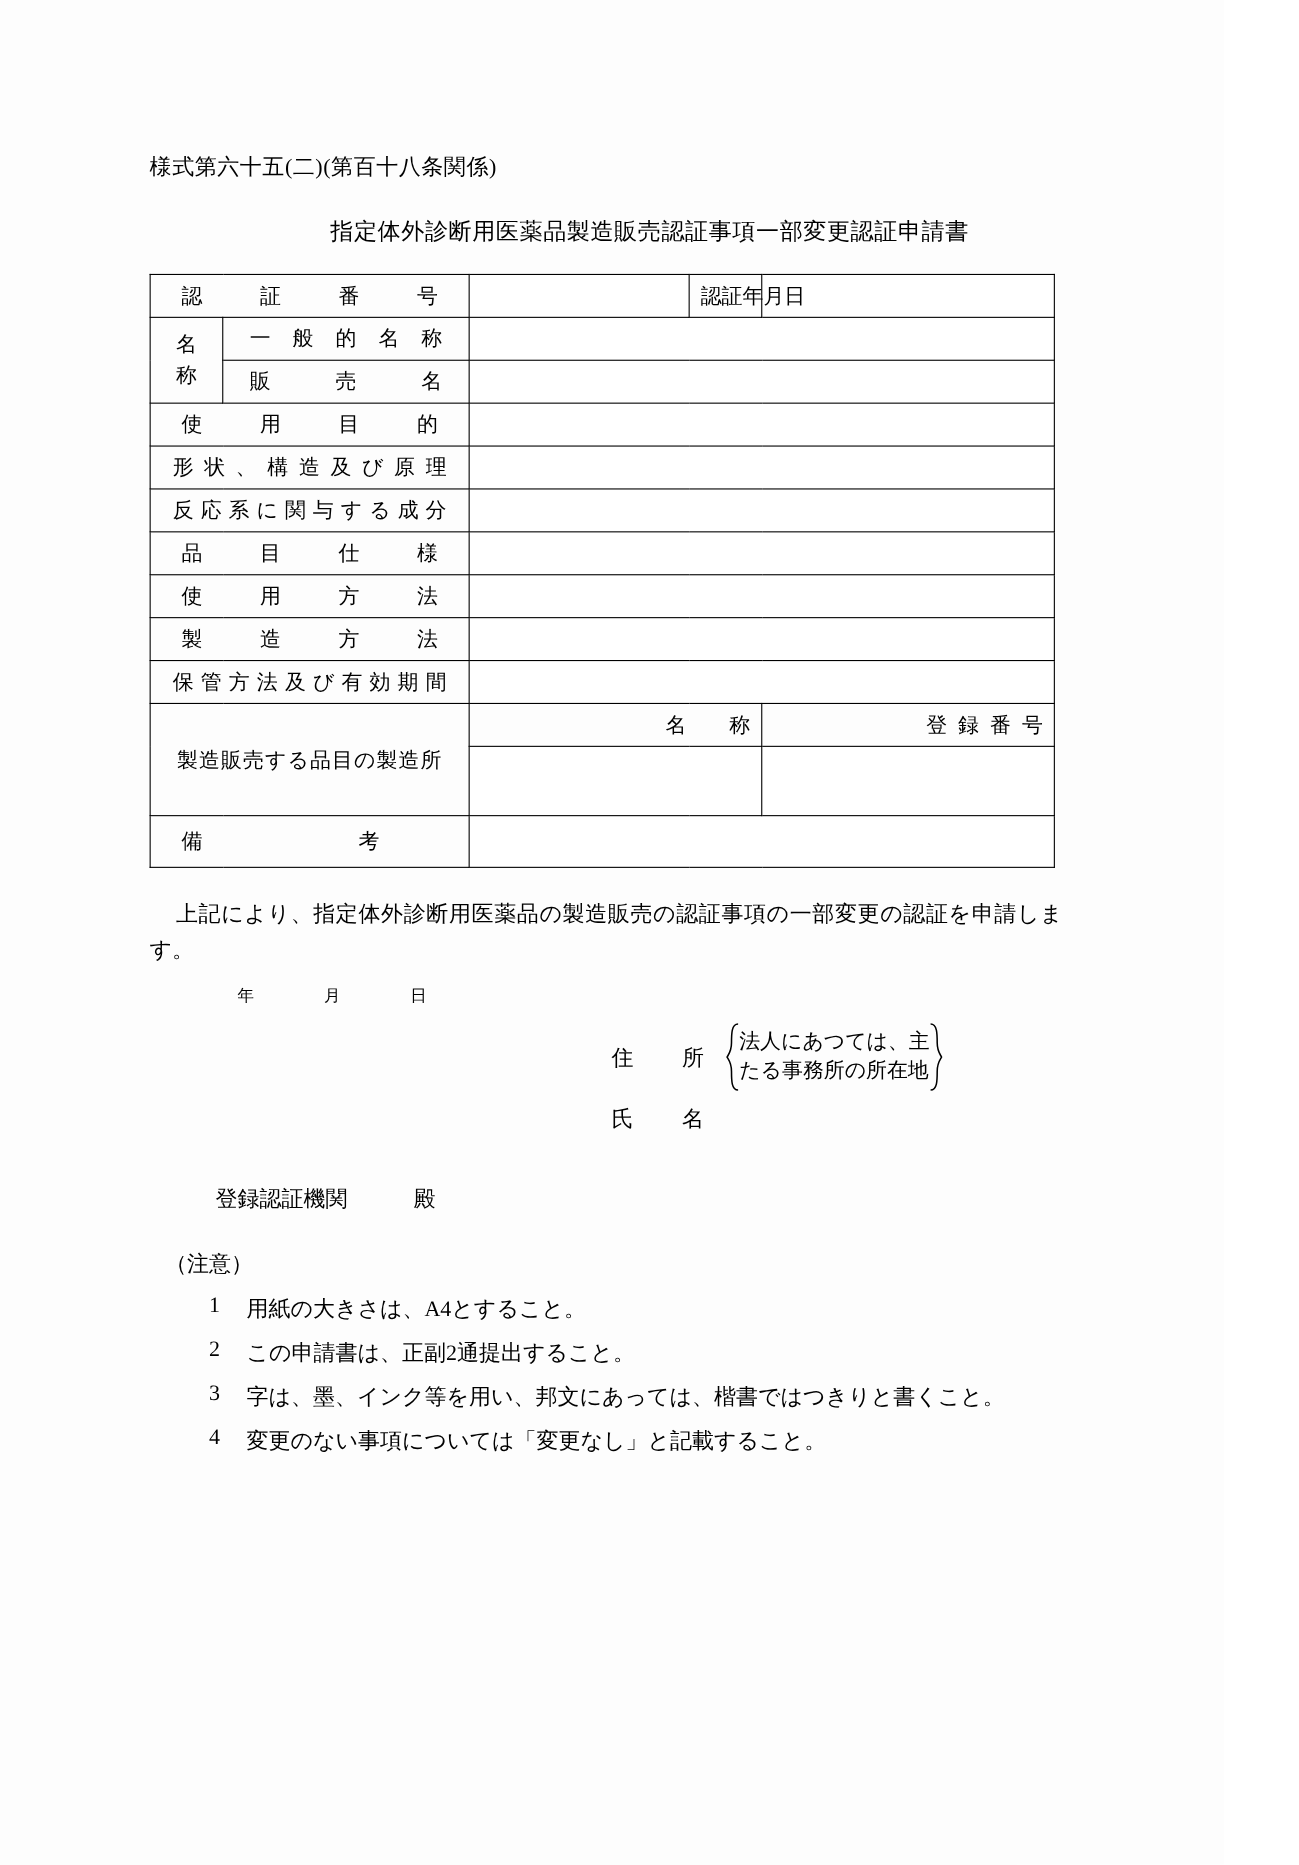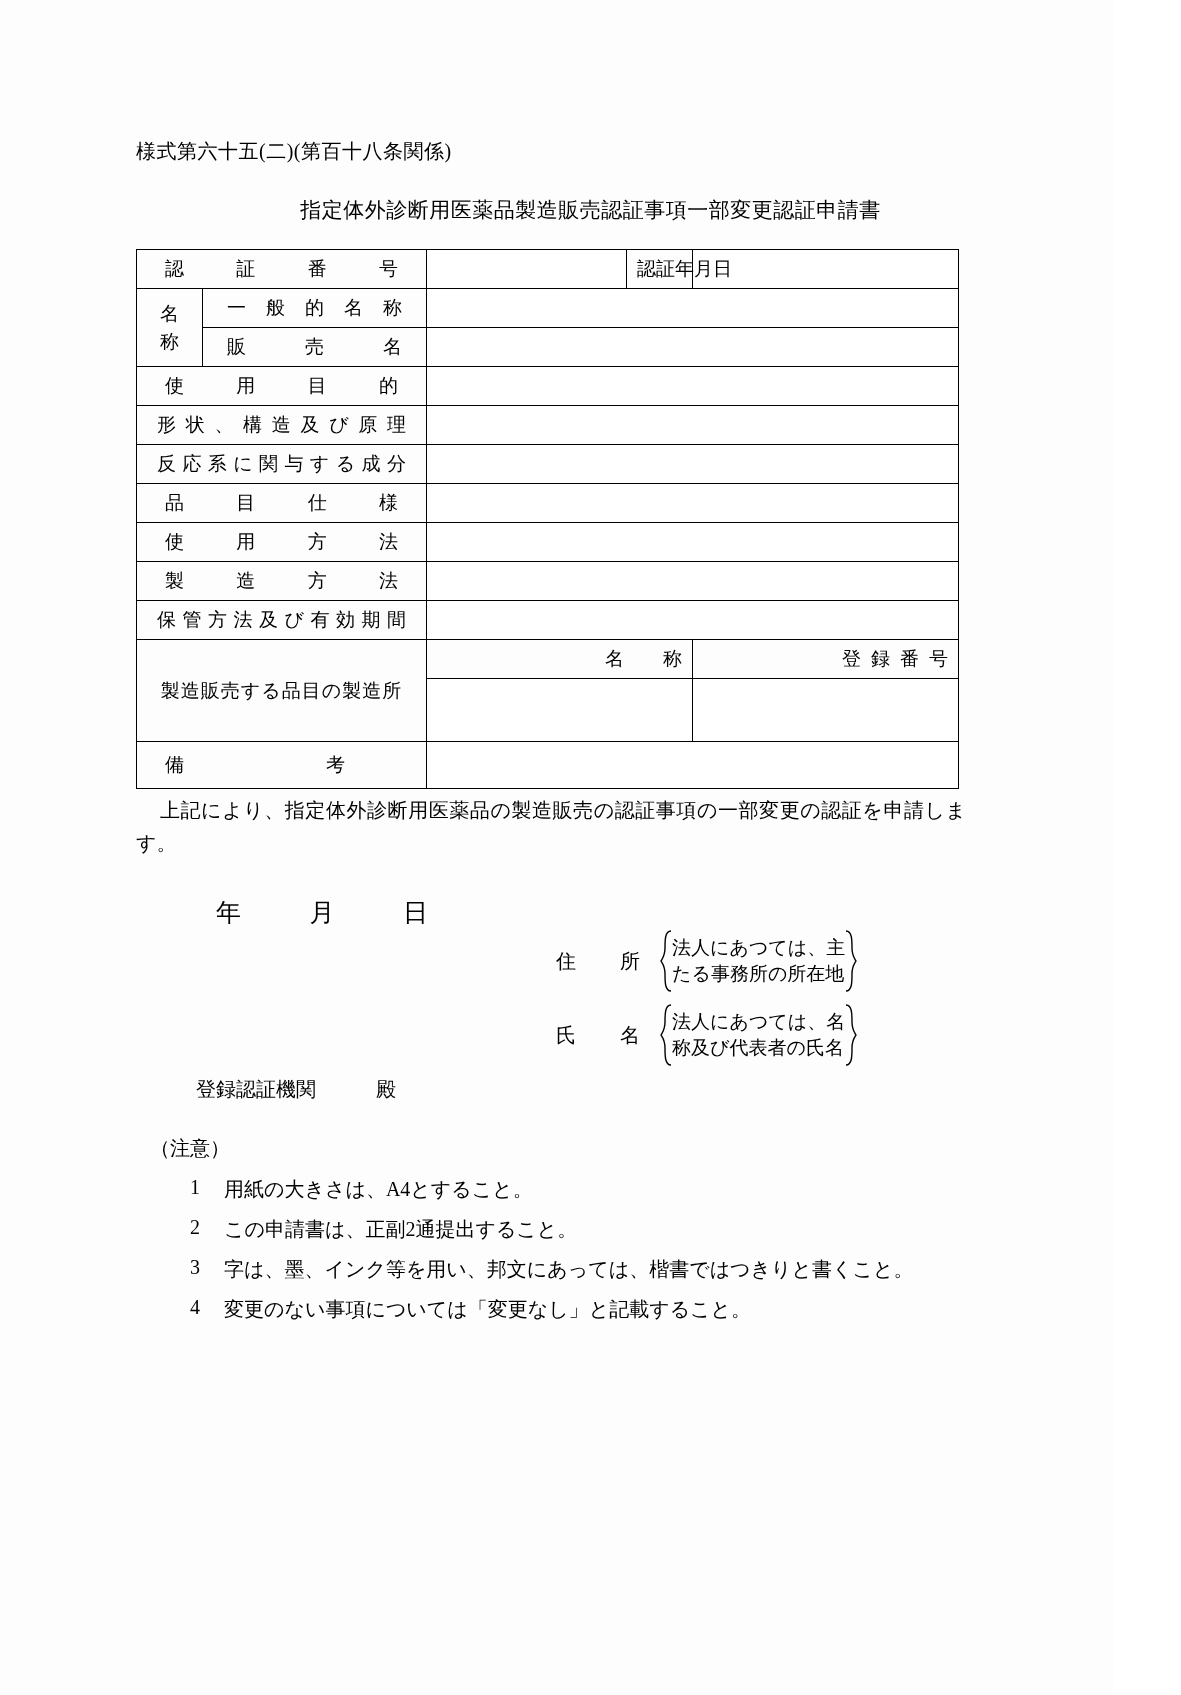--- a/index.html
+++ b/index.html
@@ -88,32 +88,32 @@
   .site-label {
     text-align: center;
     white-space: nowrap;
     letter-spacing: 1px;
   }
 
   
   .para {
     position: absolute;
     left: 136px;
-    top: 794px;
+    top: 815px;
     width: 830px;
     font-size: 20px;
     line-height: 1.65;
     text-align: justify;
     text-indent: 24px;
   }
   .date-line {
     position: absolute;
     left: 216px;
     top: 896px;
-    font-size: 25px;
+    font-size: 15px;
     white-space: nowrap;
   }
   .date-line span { display: inline-block; }
   .sig-block {
     position: absolute;
     left: 556px;
     top: 930px;
     font-size: 20px;
   }
   .sig-row {
@@ -385,36 +385,20 @@
         <div class="brace">
           <svg width="12" height="62" viewBox="0 0 12 62">
               <path d="M1 1 C7 1, 7 10, 7 18 C7 26, 10 29, 11 31 C10 33, 7 36, 7 44 C7 52, 7 61, 1 61" fill="none" stroke="#000" stroke-width="1.4"></path>
             </svg>
         </div>
       </div>
     </div>
 
     <div class="sig-row">
       <div class="sig-label">氏　名</div>
-      <div class="brace-group">
-        <div class="brace">
-          <svg width="12" height="62" viewBox="0 0 12 62">
-              <path d="M11 1 C5 1, 5 10, 5 18 C5 26, 2 29, 1 31 C2 33, 5 36, 5 44 C5 52, 5 61, 11 61" fill="none" stroke="#000" stroke-width="1.4"></path>
-            </svg>
-        </div>
-        <div class="brace-lines">
-          <div>法人にあつては、名</div>
-          <div>称及び代表者の氏名</div>
-        </div>
-        <div class="brace">
-          <svg width="12" height="62" viewBox="0 0 12 62">
-              <path d="M1 1 C7 1, 7 10, 7 18 C7 26, 10 29, 11 31 C10 33, 7 36, 7 44 C7 52, 7 61, 1 61" fill="none" stroke="#000" stroke-width="1.4"></path>
-            </svg>
-        </div>
-      </div>
     </div>
   </div>
 
   <div class="addressee">登録認証機関　　　殿</div>
 
   <div class="notes-head">（注意）</div>
 
   <div class="notes">
     <div class="note-item">
       <div class="note-num">1</div>

